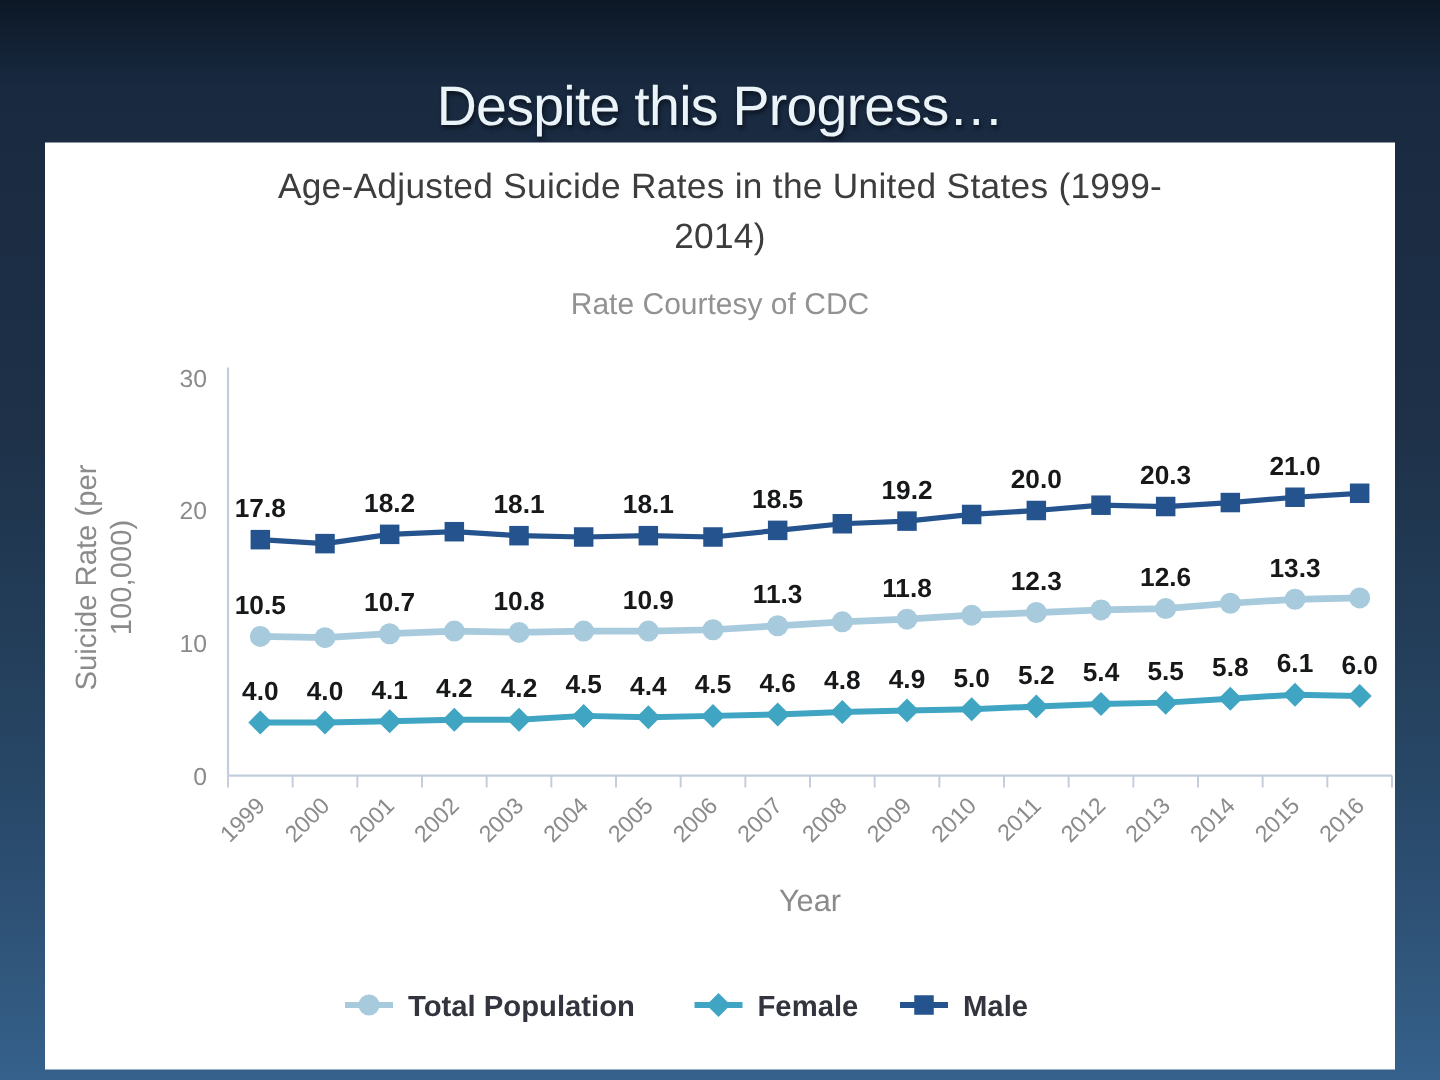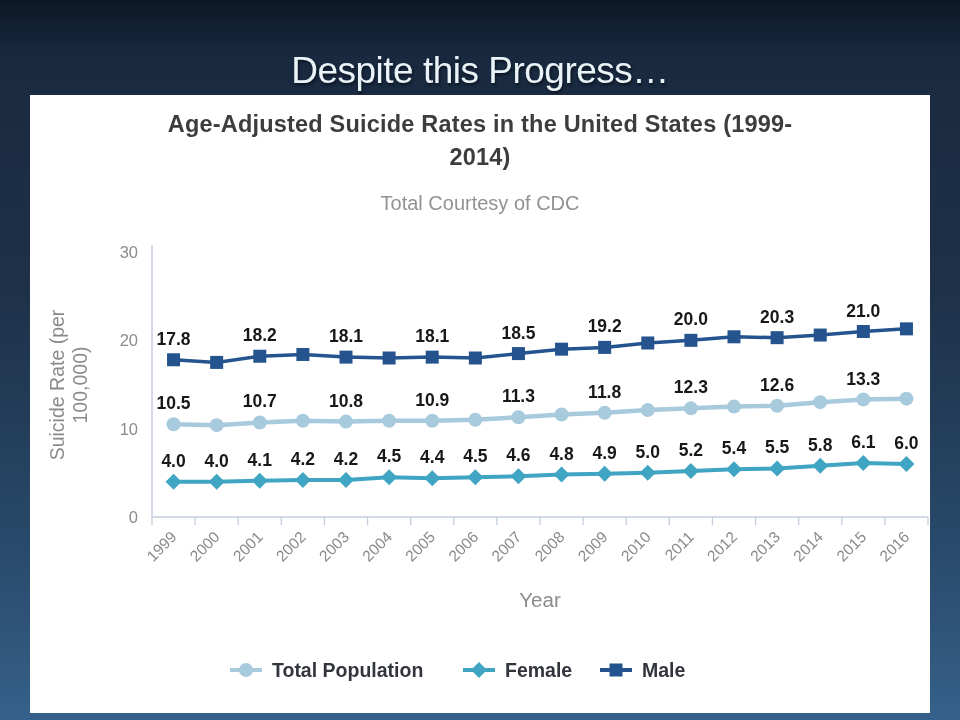--- a/index.html
+++ b/index.html
@@ -19,21 +19,21 @@
     color:#eaf3f8; text-shadow:1px 2px 3px rgba(0,0,0,0.55);
   }
 
   .panel {
     position:absolute; left:30px; top:95px; width:900px; height:618px;
     background:#ffffff;
   }
 
   .chart-title {
     position:absolute; top:13px; left:0; width:100%;
-    text-align:center; font-size:23.5px; font-weight:700;
+    text-align:center; font-size:23.5px; font-weight:400;
     color:#3d3d3d; line-height:33px; letter-spacing:0.2px;
   }
 
   .chart-subtitle {
     position:absolute; top:97px; left:0; width:100%;
     text-align:center; font-size:20px; font-weight:500; color:#929292;
   }
 
   svg.chart { position:absolute; left:0; top:0; }
 </style>
@@ -44,21 +44,21 @@
 
   <div class="slide-title">Despite this Progress…</div>
 
   <div class="panel">
 
     <div class="chart-title">
       <div>Age-Adjusted Suicide Rates in the United States (1999-</div>
       <div>2014)</div>
     </div>
 
-    <div class="chart-subtitle">Total Courtesy of CDC</div>
+    <div class="chart-subtitle">Rate Courtesy of CDC</div>
 
     <svg class="chart" width="900" height="618" viewBox="0 0 900 618">
         <g>
           <line x1="122" y1="150" x2="122" y2="422" stroke="#C2CEDE" stroke-width="1.5"></line>
           <line x1="122" y1="422" x2="898" y2="422" stroke="#C2CEDE" stroke-width="1.5"></line>
           <line x1="122" y1="422" x2="122" y2="430" stroke="#C2CEDE" stroke-width="1.3"></line>
           <line x1="165.11111111111111" y1="422" x2="165.11111111111111" y2="430" stroke="#C2CEDE" stroke-width="1.3"></line>
           <line x1="208.22222222222223" y1="422" x2="208.22222222222223" y2="430" stroke="#C2CEDE" stroke-width="1.3"></line>
           <line x1="251.33333333333334" y1="422" x2="251.33333333333334" y2="430" stroke="#C2CEDE" stroke-width="1.3"></line>
           <line x1="294.44444444444446" y1="422" x2="294.44444444444446" y2="430" stroke="#C2CEDE" stroke-width="1.3"></line>

